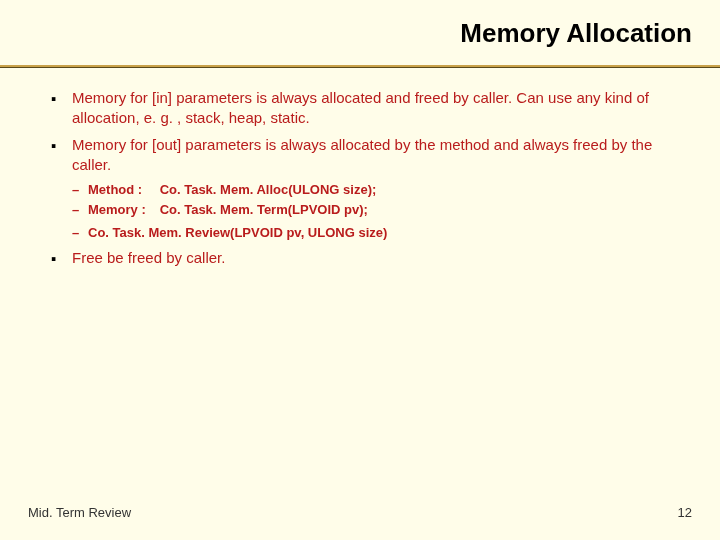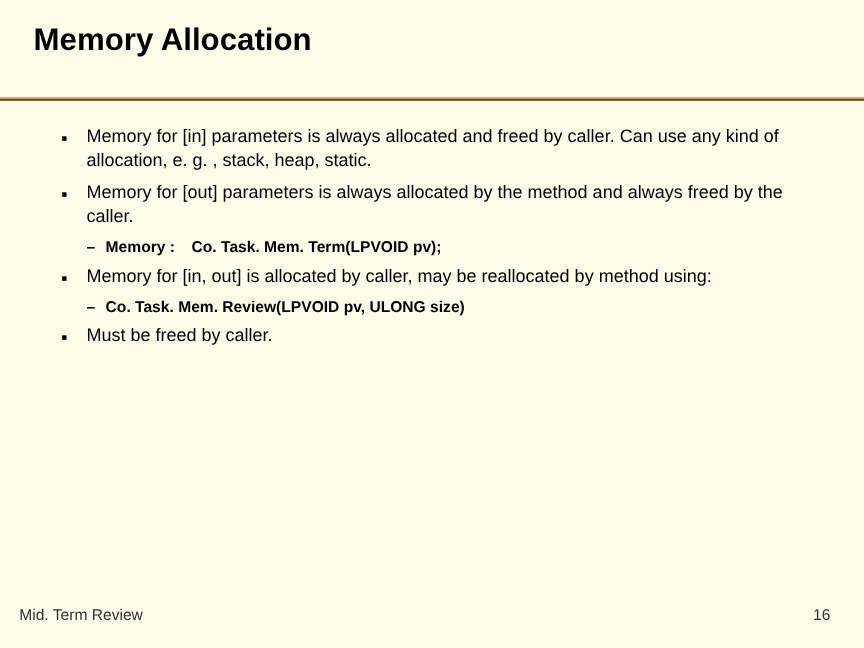--- a/index.html
+++ b/index.html
@@ -4,36 +4,36 @@
 <style>
   * { margin: 0; padding: 0; box-sizing: border-box; }
   html, body { width: 720px; height: 540px; }
   body {
     background: #fffde9;
     font-family: Verdana, Geneva, sans-serif;
     position: relative;
     padding: 18px 28px 0 28px;
   }
   .title {
-    text-align: left;
+    text-align: right;
     font-size: 26px;
     font-weight: bold;
     color: #000;
-    margin-bottom: 32px;
+    margin-bottom: 16px;
   }
   .divider {
     height: 3px;
     background: linear-gradient(to bottom, #c9a24a 0%, #c9a24a 50%, #5a4a1a 50%, #5a4a1a 100%);
     margin: 0 -28px 20px -28px;
   }
   .content {
     padding: 0 10px;
     font-size: 15px;
     line-height: 1.35;
-    color: #000000;
+    color: #b91c1c;
   }
   ul.main { list-style: none; }
   ul.main > li {
     position: relative;
     padding-left: 34px;
     margin-bottom: 6px;
   }
   ul.main > li::before {
     content: "·";
     position: absolute;
@@ -57,52 +57,53 @@
   ul.sub > li::before {
     content: "–";
     position: absolute;
     left: 0;
     top: 0;
   }
   .sub-label { display: inline-block; width: 68px; }
   .footer {
     position: absolute;
     bottom: 20px;
-    left: 16px;
+    left: 28px;
     right: 28px;
     display: flex;
     justify-content: space-between;
     font-size: 13px;
     color: #333;
   }
 </style>
 </head>
 <body>
 
 <div class="title">Memory Allocation</div>
 <div class="divider"></div>
 
 <div class="content">
   <ul class="main">
     <li>Memory for [in] parameters is always allocated and freed by caller. Can use any kind of allocation, e. g. , stack, heap, static.</li>
     <li>Memory for [out] parameters is always allocated by the method and always freed by the caller.</li>
   </ul>
   <ul class="sub">
     <li>
+      <span class="sub-label">Method :</span>
+      <span>Co. Task. Mem. Alloc(ULONG size);</span>
+    </li>
+    <li>
       <span class="sub-label">Memory :</span>
       <span>Co. Task. Mem. Term(LPVOID pv);</span>
     </li>
-  </ul>
-  <ul class="main">
-    <li>Memory for [in, out] is allocated by caller, may be reallocated by method using:</li>
   </ul>
   <ul class="sub">
     <li>Co. Task. Mem. Review(LPVOID pv, ULONG size)</li>
   </ul>
   <ul class="main">
-    <li>Must be freed by caller.</li>
+    <li>Free be freed by caller.</li>
   </ul>
 </div>
 
 <div class="footer">
   <span>Mid. Term Review</span>
-  <span>16</span>
+  <span>12</span>
 </div>
 
 </body></html>

